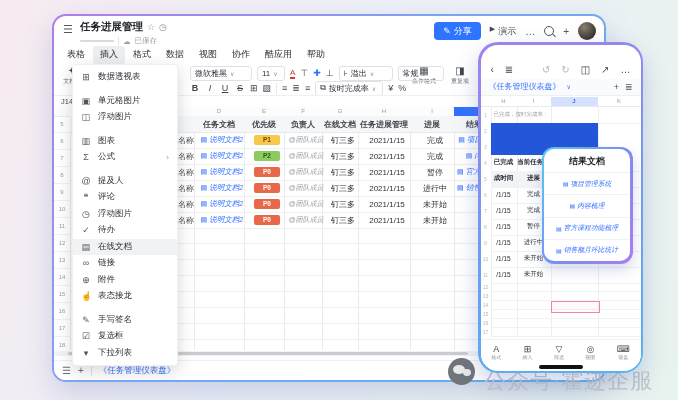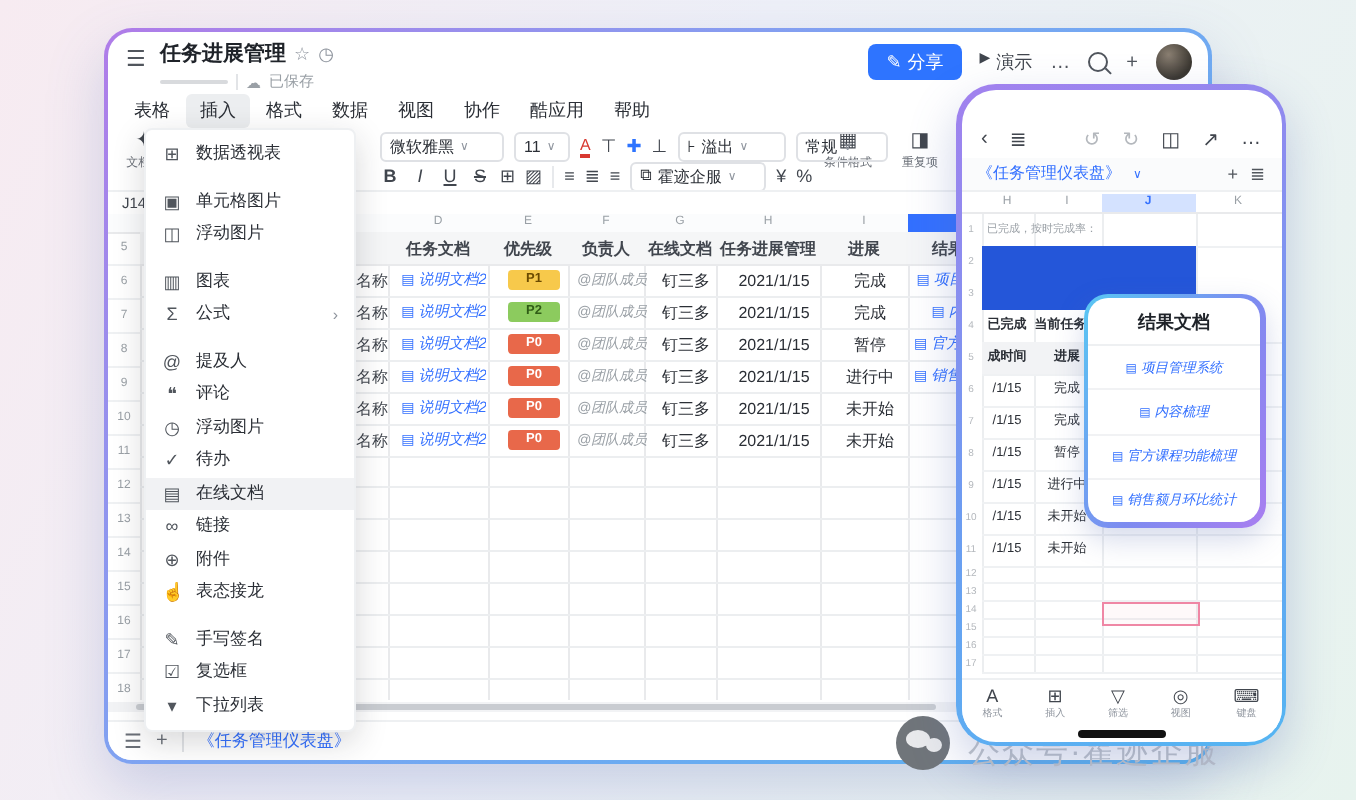--- a/index.html
+++ b/index.html
@@ -22,21 +22,21 @@
   .top-right{position:absolute;right:8px;top:6px;display:flex;align-items:center;gap:9px}
   .share-btn{display:flex;align-items:center;gap:3px;background:#2e74ff;color:#fff;font-size:9px;
       height:18px;padding:0 9px;border-radius:4px}
   .present{display:flex;align-items:flex-start;gap:3px;font-size:9px;color:#41464e}
   .gico{color:#51565d;font-size:10px}
   .search-ico{width:8px;height:8px;border:1.3px solid #51565d;border-radius:50%;position:relative;display:inline-block}
   .search-ico::after{content:"";position:absolute;width:4px;height:1.3px;background:#51565d;
       transform:rotate(45deg);right:-3px;bottom:-1px}
   .avatar{width:18px;height:18px;border-radius:50%;background:radial-gradient(circle at 35% 30%,#8a7f72,#3a362f 70%)}
   
-  .menubar{position:absolute;left:6px;top:30px;height:18px;display:flex;align-items:center;gap:1px}
+  .menubar{position:absolute;left:6px;top:30px;height:18px;display:flex;gap:1px}
   .menubar .mb{font-size:9px;color:#2b2f36;padding:2px 7px;border-radius:3px}
   .menubar .mb.act{background:#eceef0}
   
   .toolrow{position:absolute;left:136px;display:flex;align-items:center;gap:5px;height:14px}
   .tr1{top:50px}.tr2{top:65px}
   .box{display:flex;align-items:center;gap:3px;border:1px solid #dfe1e5;border-radius:3px;
       height:13px;padding:0 4px;font-size:8px;color:#2b2f36;white-space:nowrap}
   .caret{font-size:6px;color:#8f959e}
   .tgly{font-size:9px;color:#41464e}
   .tsty{font-size:9px;color:#41464e;width:10px;text-align:center}
@@ -139,21 +139,21 @@
       display:flex;justify-content:space-around;align-items:center;background:#fff}
   .pti{display:flex;flex-direction:column;align-items:center;gap:0}
   .pti .pg{font-size:9px;color:#41464e;line-height:10px}
   .pti .pl{font-size:5px;color:#8f959e}
   .homebar{position:absolute;left:50%;bottom:2px;transform:translateX(-50%);width:44px;height:3.5px;border-radius:2px;background:#111}
   
   .wm{position:absolute;z-index:10}
   .wm-logo{left:448px;top:358px;width:27px;height:27px;border-radius:50%;background:#70757a;position:absolute}
   .wm-logo::before{content:"";position:absolute;left:5px;top:7px;width:12px;height:9px;border-radius:50%;background:#e9eaec}
   .wm-logo::after{content:"";position:absolute;right:4px;top:11px;width:8px;height:7px;border-radius:50%;background:#e9eaec}
-  .wm-text{left:484px;top:366px;font-size:16px;color:#c2c6ca;letter-spacing:1px;white-space:nowrap;position:absolute}
+  .wm-text{left:484px;top:366px;font-size:22px;color:#c2c6ca;letter-spacing:1px;white-space:nowrap;position:absolute}
 </style>
 </head>
 <body>
 
 <div class="win-border">
   <div class="win">
 
     <span class="abs tb-ico" style="left:9px;top:7px">☰</span>
     <div class="abs" style="left:26px;top:4px">
       <div style="display:flex;align-items:center">
@@ -244,21 +244,21 @@
       <span class="tsty" style="text-decoration:underline">U</span>
       <span class="tsty" style="text-decoration:line-through">S</span>
       <span class="tgly">⊞</span>
       <span class="tgly">▨</span>
       <div class="vdiv"></div>
       <span class="tgly">≡</span>
       <span class="tgly">≣</span>
       <span class="tgly">≡</span>
       <div class="box" style="width:58px">
         <span>⧉</span>
-        <span>霍迹企服</span>
+        <span>按时完成率</span>
         <span class="caret">∨</span>
       </div>
       <span class="tgly">¥</span>
       <span class="tgly">%</span>
     </div>
 
     <div class="namebar">
       <span class="nb">J14</span>
       <div class="nsep"></div>
     </div>

